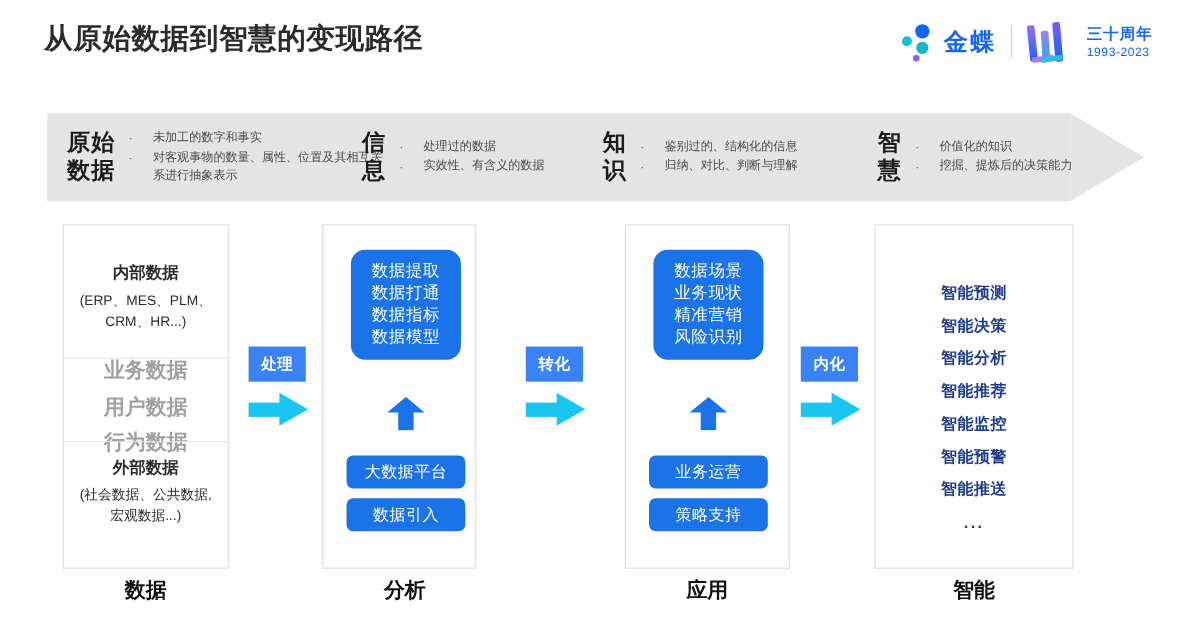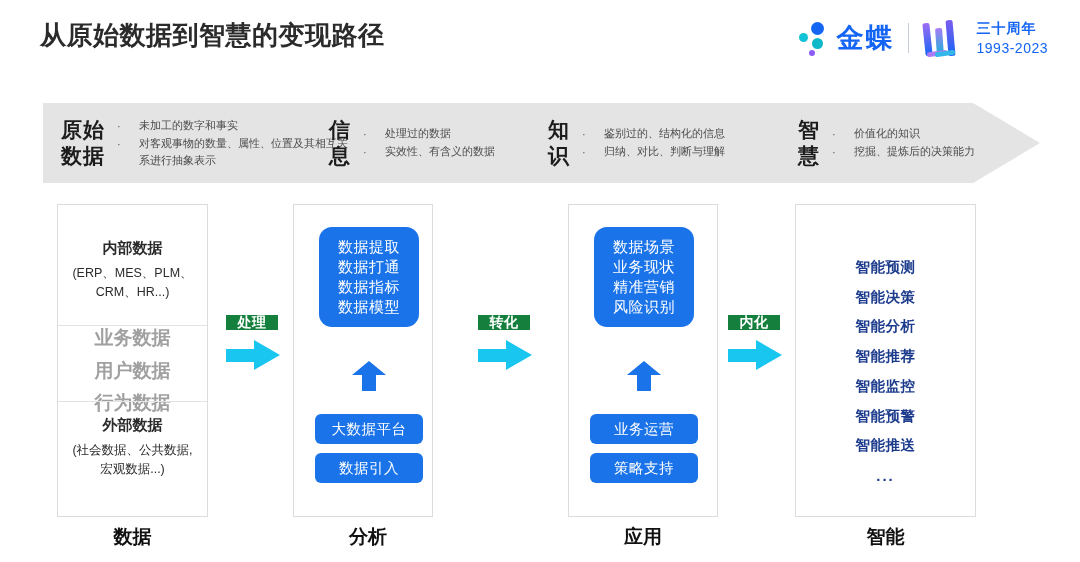--- a/index.html
+++ b/index.html
@@ -21,40 +21,40 @@
     position: absolute; right: 32px; top: 18px;
     display: flex; align-items: center; height: 40px;
   }
   .logo-dots { position: relative; width: 34px; height: 34px; }
   .logo-dots i { position: absolute; border-radius: 50%; display: block; }
   .d1 { width: 13px; height: 13px; background: #1565f5; left: 14px; top: 1px; }
   .d2 { width: 9px;  height: 9px;  background: #12c2d6; left: 2px;  top: 12px; }
   .d3 { width: 11px; height: 11px; background: #0fb9c9; left: 15px; top: 17px; }
   .d4 { width: 6px;  height: 6px;  background: #8b5cf6; left: 12px; top: 29px; }
   .logo-name {
-    font-size: 27px; font-weight: bold; color: #1565f5;
+    font-size: 22px; font-weight: bold; color: #1565f5;
     margin-left: 6px; letter-spacing: 2px;
   }
   .logo-sep {
     width: 1px; height: 30px; background: #c7cdd6; margin: 0 13px;
   }
   .anniv-mark {
     position: relative; width: 46px; height: 36px; margin-right: 9px;
   }
   .anniv-mark span {
     position: absolute; bottom: 0; border-radius: 2px; display: block;
   }
   .am1 { width: 7px; height: 33px; left: 2px;  background: linear-gradient(#9d6cf3, #1565f5); transform: rotate(-6deg); }
   .am2 { width: 7px; height: 28px; left: 14px; background: linear-gradient(#a97bf5, #12b7d8); transform: rotate(-4deg); }
   .am3 { width: 7px; height: 36px; left: 25px; background: linear-gradient(#7c5cf0, #1565f5); transform: rotate(-5deg); }
   .am4 { width: 20px; height: 5px; left: 5px; bottom: 22px; background: #a97bf5; transform: rotate(-8deg); }
   .am5 { width: 20px; height: 5px; left: 13px; bottom: 13px; background: #35b8e8; transform: rotate(-8deg); }
   .anniv-text { display: flex; flex-direction: column; justify-content: center; }
   .anniv-top { font-size: 14px; font-weight: bold; color: #1565f5; letter-spacing: 1px; }
-  .anniv-bot { font-size: 14px; color: #1565f5; letter-spacing: 0.5px; margin-top: 2px; }
+  .anniv-bot { font-size: 11px; color: #1565f5; letter-spacing: 0.5px; margin-top: 2px; }
 
   
   .banner {
     position: absolute; left: 43px; top: 103px;
     width: 997px; height: 80px;
   }
   .banner-body {
     position: absolute; left: 0; top: 0;
     width: 930px; height: 80px; background: #e4e4e4;
   }
@@ -142,21 +142,21 @@
     position: absolute; left: 0; right: 0; top: 48px;
     text-align: center; color: #1c3b8c;
     font-size: 14.5px; font-weight: bold; line-height: 2.05;
     letter-spacing: 0.5px;
   }
   #c4list .dots { font-size: 15px; letter-spacing: 2px; }
 
   
   .conn { position: absolute; top: 315px; width: 62px; }
   .conn-badge {
-    width: 52px; height: 15px; background: #15803d;
+    width: 52px; height: 32px; background: #3b82f6;
     display: flex; align-items: center; justify-content: center;
     color: #ffffff; font-size: 14px; font-weight: bold; letter-spacing: 0.5px;
   }
   .right-arrow { position: relative; width: 58px; height: 30px; margin-top: 10px; }
   .right-arrow .stem {
     position: absolute; left: 0; top: 9px; width: 32px; height: 13px; background: #19c6f0;
   }
   .right-arrow .head {
     position: absolute; left: 28px; top: 0; width: 0; height: 0;
     border-top: 15px solid transparent; border-bottom: 15px solid transparent;

